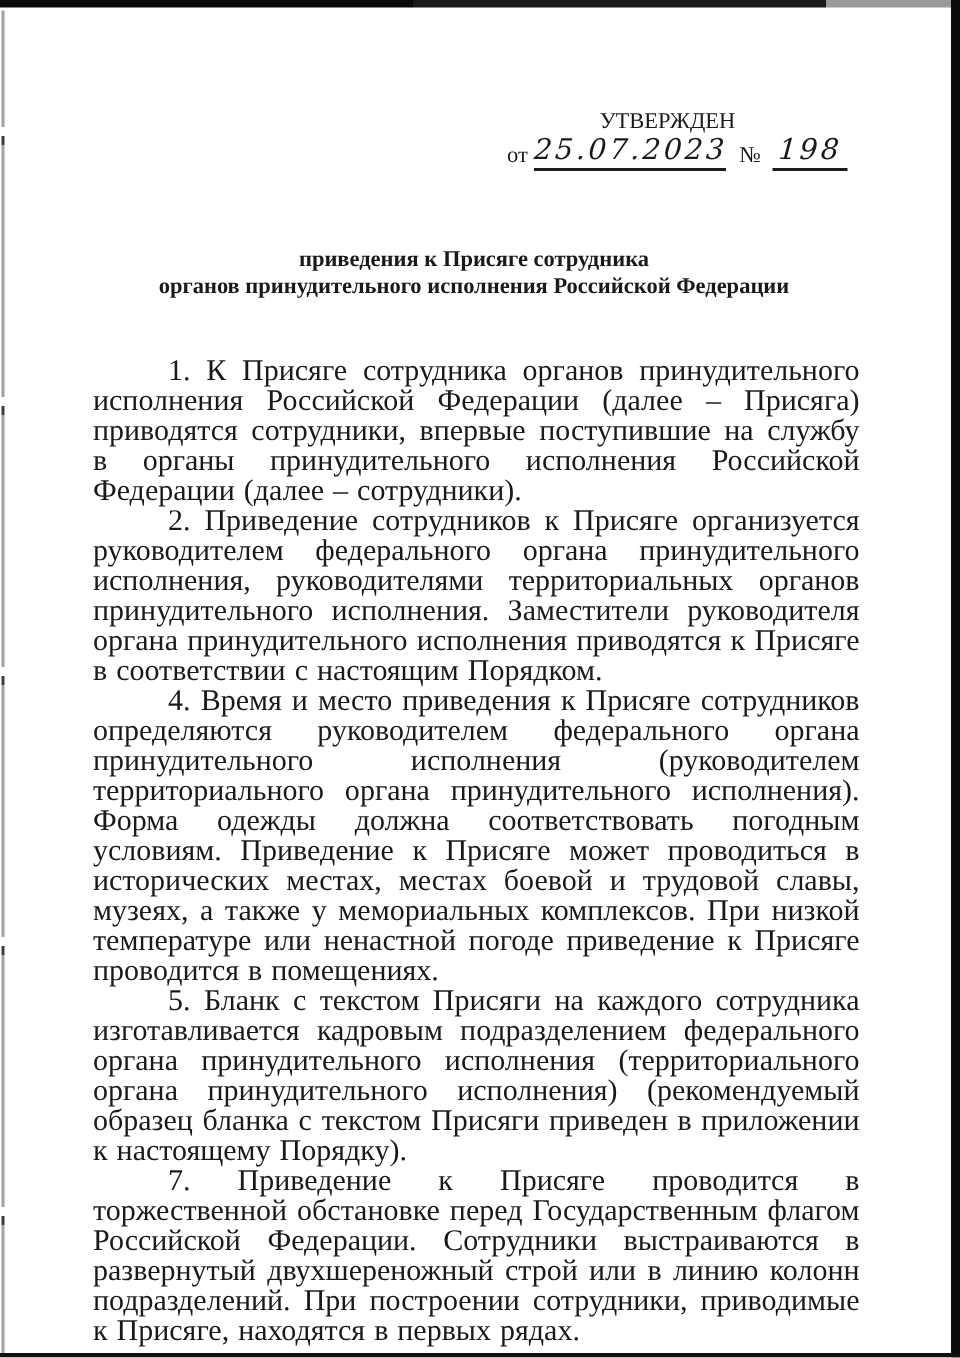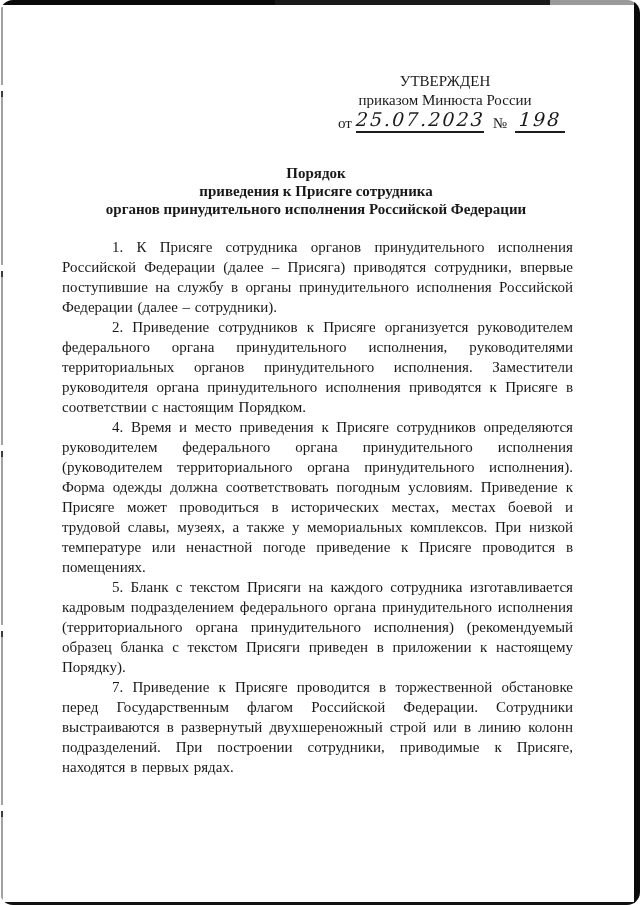--- a/index.html
+++ b/index.html
@@ -13,21 +13,20 @@
     background: #ffffff;
     font-family: "Liberation Serif", "DejaVu Serif", serif;
     color: #191919;
     overflow: hidden;
   }
   .page {
     position: absolute;
     inset: 0;
     background: #ffffff;
     overflow: hidden;
-    border-radius: 13px;
   }
   
   .edge { position: absolute; }
   .edge-top {
     top: 0; left: 0; right: 0; height: 5px;
     background: linear-gradient(90deg,
       #0a0a0a 0%, #0a0a0a 43%,
       #1a1a1a 43%, #1a1a1a 86%,
       #9a9a9a 86%, #9a9a9a 100%);
   }
@@ -93,21 +92,21 @@
     font-size: 15px;
     line-height: 18px;
   }
 
   
   .doc-body {
     position: absolute;
     top: 237px;
     left: 62px;
     width: 511px;
-    font-size: 15px;
+    font-size: 20px;
     line-height: 20px;
     text-align: justify;
   }
   .doc-body p {
     margin: 0;
     padding: 0;
     text-indent: 50px;
     word-spacing: 1px;
   }
 </style>
@@ -116,31 +115,29 @@
 
 <div class="page">
 
   <div class="edge edge-top"></div>
   <div class="edge edge-right"></div>
   <div class="edge edge-bottom"></div>
   <div class="edge edge-left"></div>
 
   <div class="approval">
     <div>УТВЕРЖДЕН</div>
-    <div>приказом Минюста России</div>
     <div class="order-date-line">
       <span>от</span>
       <span class="underline date-box"><span class="hand" style="display:inline-block">25.07.2023</span></span>
       <span class="num-sign">№</span>
       <span class="underline num-box"><span class="hand" style="display:inline-block">198</span></span>
     </div>
   </div>
 
   <div class="doc-title">
-    <div>Порядок</div>
     <div>приведения к Присяге сотрудника</div>
     <div>органов принудительного исполнения Российской Федерации</div>
   </div>
 
   <div class="doc-body">
     <p>1. К Присяге сотрудника органов принудительного исполнения Российской Федерации (далее – Присяга) приводятся сотрудники, впервые поступившие на службу в органы принудительного исполнения Российской Федерации (далее – сотрудники).</p>
     <p>2. Приведение сотрудников к Присяге организуется руководителем федерального органа принудительного исполнения, руководителями территориальных органов принудительного исполнения. Заместители руководителя органа принудительного исполнения приводятся к Присяге в соответствии с настоящим Порядком.</p>
     <p>4. Время и место приведения к Присяге сотрудников определяются руководителем федерального органа принудительного исполнения (руководителем территориального органа принудительного исполнения). Форма одежды должна соответствовать погодным условиям. Приведение к Присяге может проводиться в исторических местах, местах боевой и трудовой славы, музеях, а также у мемориальных комплексов. При низкой температуре или ненастной погоде приведение к Присяге проводится в помещениях.</p>
     <p>5. Бланк с текстом Присяги на каждого сотрудника изготавливается кадровым подразделением федерального органа принудительного исполнения (территориального органа принудительного исполнения) (рекомендуемый образец бланка с текстом Присяги приведен в приложении к настоящему Порядку).</p>
     <p>7. Приведение к Присяге проводится в торжественной обстановке перед Государственным флагом Российской Федерации. Сотрудники выстраиваются в развернутый двухшереножный строй или в линию колонн подразделений. При построении сотрудники, приводимые к Присяге, находятся в первых рядах.</p>

